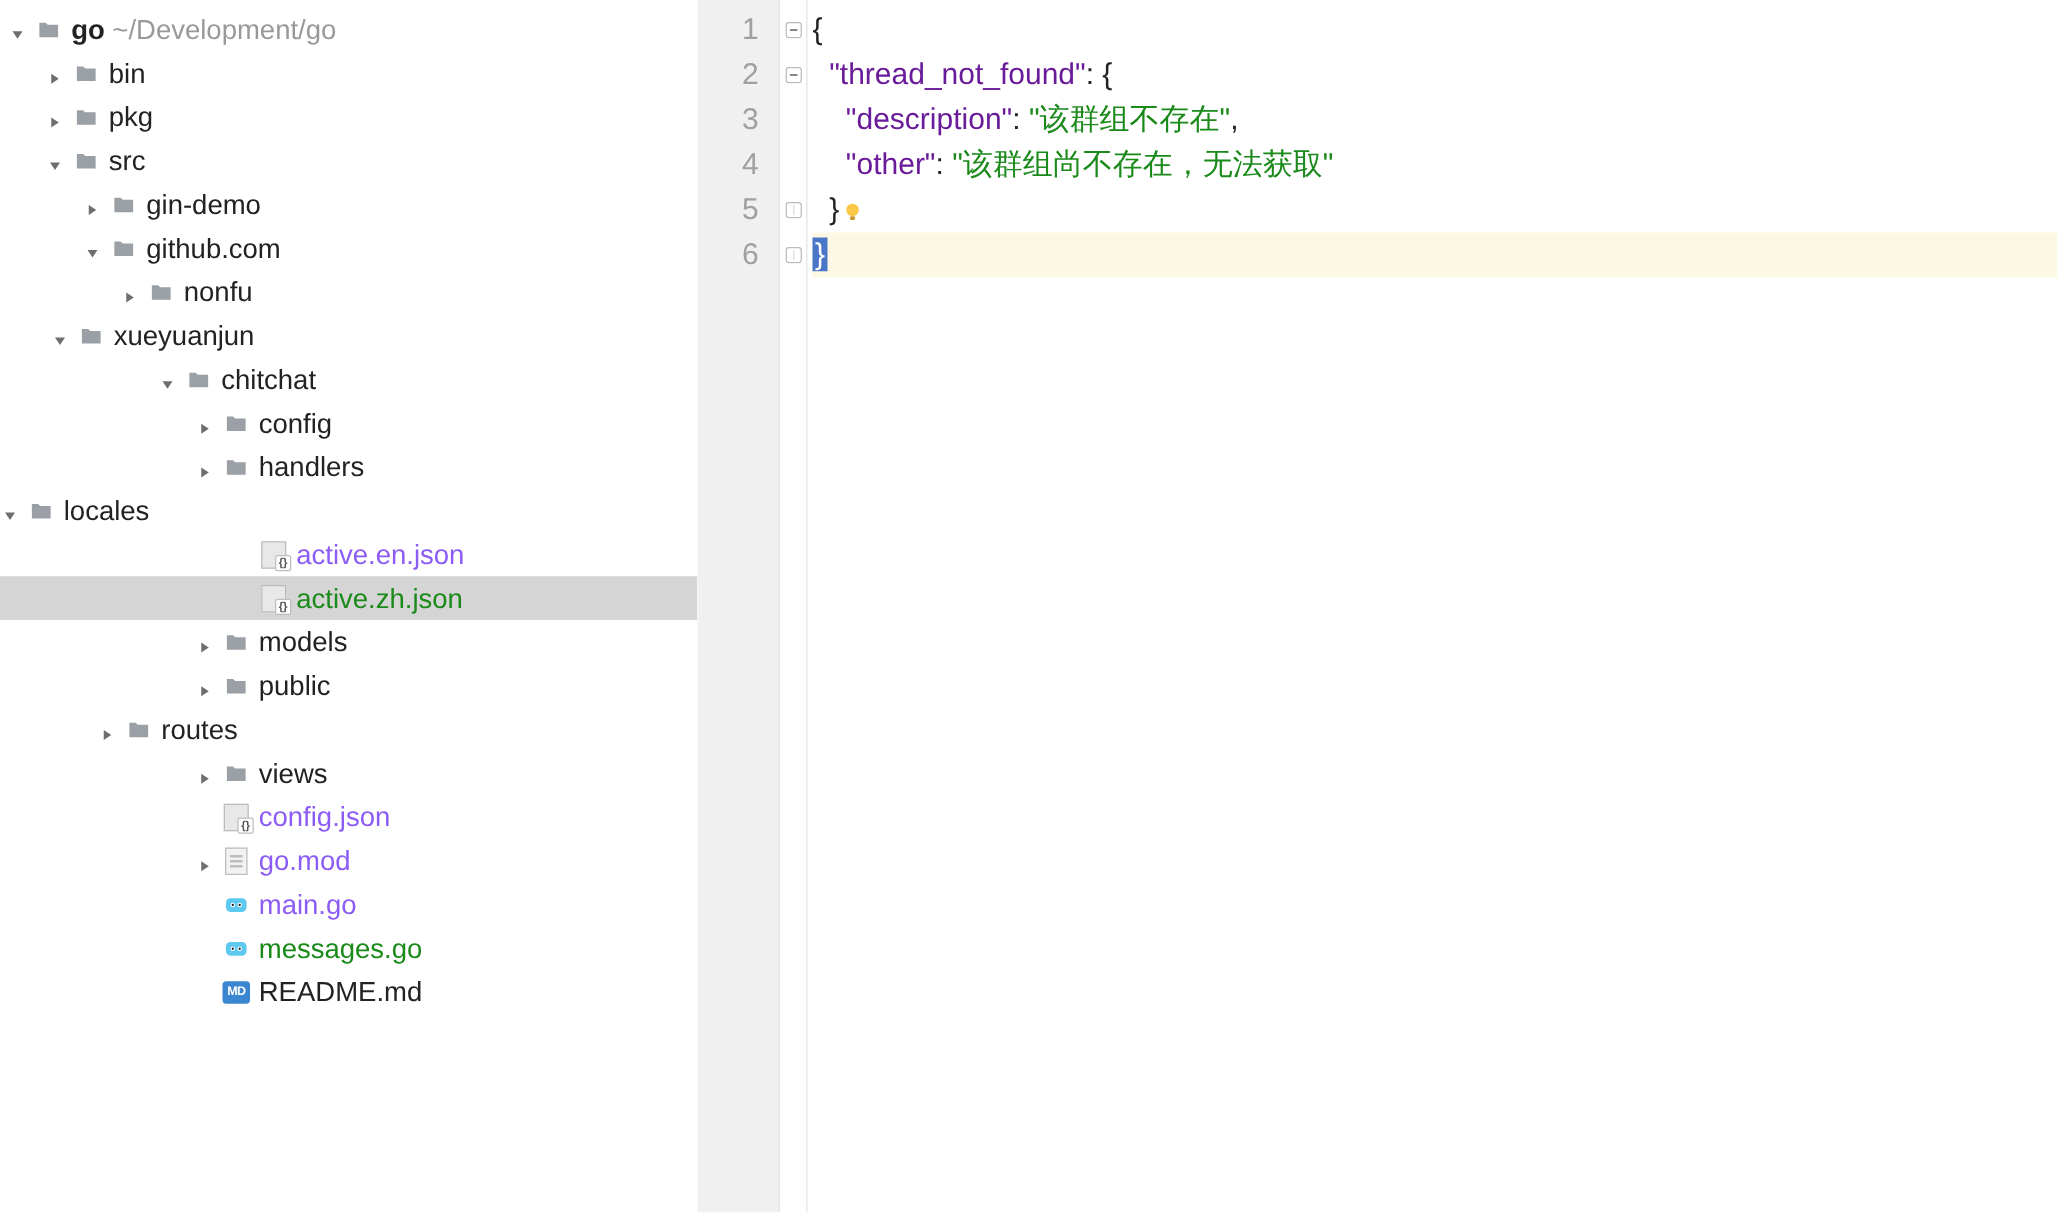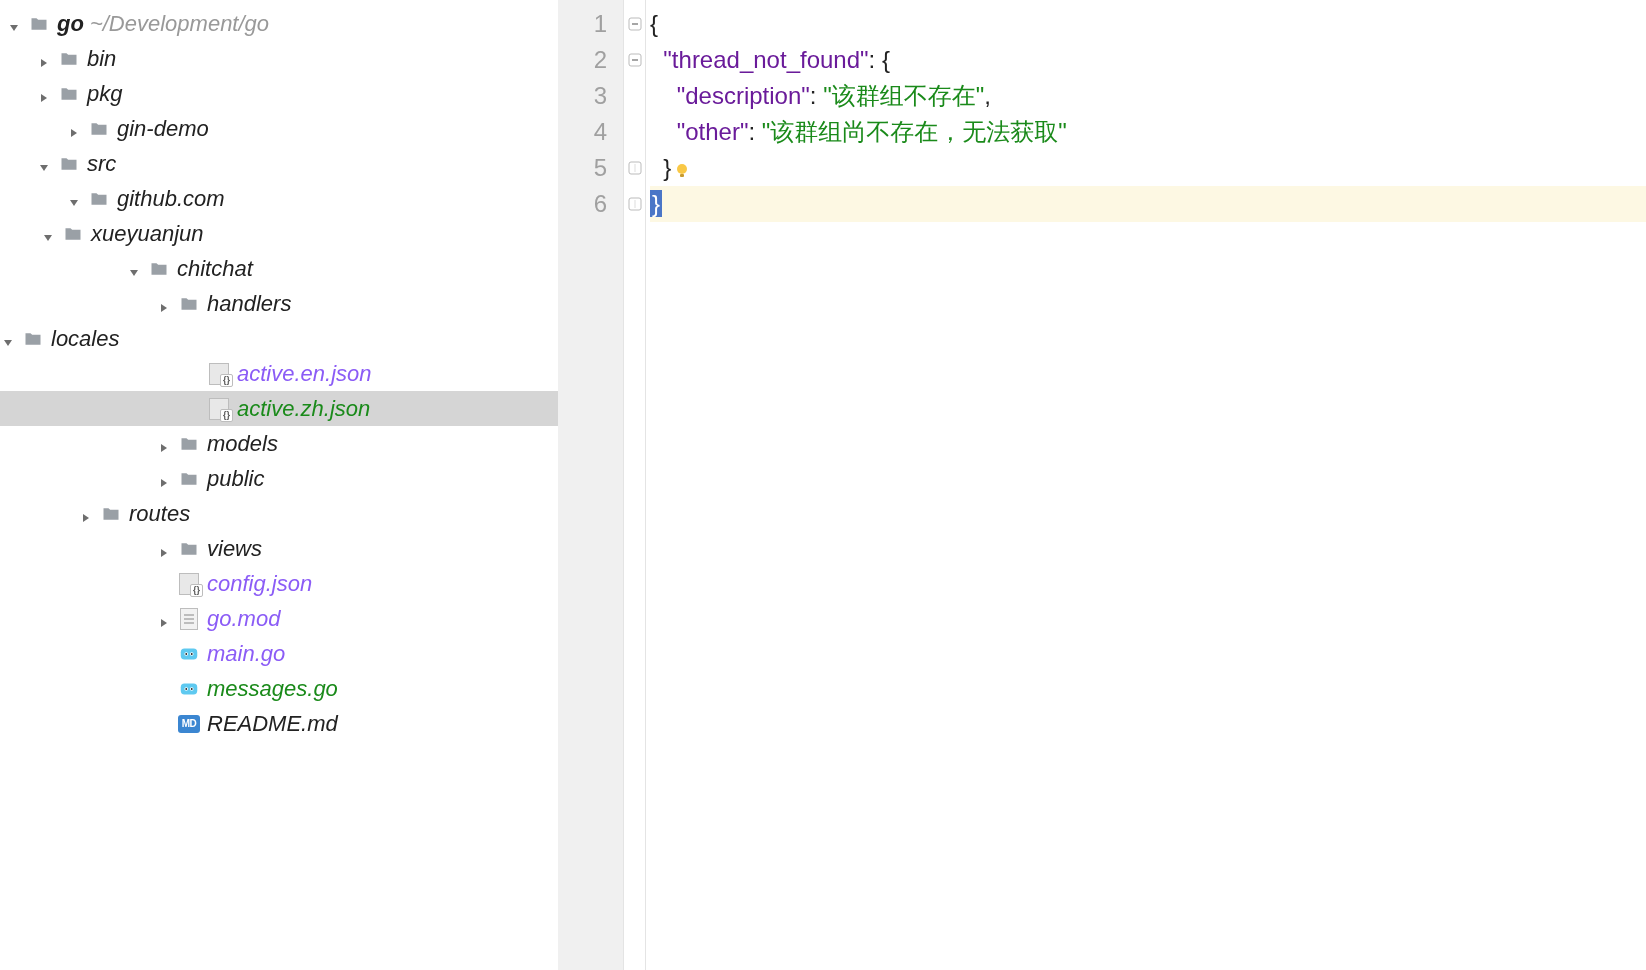--- a/index.html
+++ b/index.html
@@ -16,21 +16,21 @@
     .fico.dir svg { width:22px; height:20px; fill:#9aa0a6; }
     .fico.json { position:relative; width:22px; height:22px; }
     .fico.json .page { width:20px; height:22px; background:#e8e8e8; border:1px solid #bdbdbd; }
     .fico.json .br { position:absolute; bottom:-2px; right:-3px; width:13px; height:13px; border-radius:2px; background:#fff; border:1px solid #bdbdbd; font-size:9px; font-weight:bold; display:flex; align-items:center; justify-content:center; color:#555;}
     .fico.gof svg { width:22px; height:22px; }
     .fico.mod { width:22px; height:22px; display:flex; align-items:center; justify-content:center; }
     .fico.mod .page { width:18px; height:22px; background:#f2f2f2; border:1px solid #bdbdbd; position:relative; }
     .fico.mod .page::before { content:""; position:absolute; top:5px; left:3px; right:3px; height:2px; background:#bdbdbd; box-shadow:0 4px 0 #bdbdbd,0 8px 0 #bdbdbd; }
     .fico.md { width:22px; height:22px; }
     .fico.md .badge { width:22px; height:18px; background:#3b86d1; border-radius:3px; color:#fff; font-size:10px; font-weight:bold; display:flex; align-items:center; justify-content:center; letter-spacing:-0.5px;}
-    .lbl { color:#222;font-style:italic; }
+    .lbl { color:#222; }
     .lbl.bold { font-weight:700; }
     .lbl.path { color:#999; font-weight:400; margin-left:6px; }
     .lbl.brown { color:#8b5cf6; }
     .lbl.green { color:#1a8a1a; }
 
     
     .editor { flex:1; display:flex; background:#fff; font-family:"JetBrains Mono",Menlo,Consolas,monospace; }
     .gutter { width:66px; background:#f0f0f0; text-align:right; padding:6px 16px 0 0; font-size:24px; color:#a0a0a0; line-height:36px; border-right:1px solid #e4e4e4;}
     .foldcol { width:22px; background:#fff; border-right:1px solid #e4e4e4; padding-top:6px; }
     .fold { height:36px; display:flex; align-items:center; justify-content:center; }
@@ -80,56 +80,67 @@
           <path d="M5 4l6 4-6 4z"></path>
         </svg></span>
     <span class="fico dir">
         <svg viewBox="0 0 24 24">
           <path d="M3 5h6l2 2h10v12H3z"></path>
         </svg>
       </span>
     <span class="lbl">pkg</span>
   </div>
 
+  <div class="node" style="padding-left:36px">
+    <span class="arrow"><svg viewBox="0 0 16 16">
+          <path d="M4 5l4 6 4-6z"></path>
+        </svg></span>
+    <span class="fico dir">
+        <svg viewBox="0 0 24 24">
+          <path d="M3 5h6l2 2h10v12H3z"></path>
+        </svg>
+      </span>
+    <span class="lbl">src</span>
+  </div>
+
   <div class="node" style="padding-left:66px">
     <span class="arrow"><svg viewBox="0 0 16 16">
           <path d="M5 4l6 4-6 4z"></path>
         </svg></span>
     <span class="fico dir">
         <svg viewBox="0 0 24 24">
           <path d="M3 5h6l2 2h10v12H3z"></path>
         </svg>
       </span>
     <span class="lbl">gin-demo</span>
   </div>
 
-  <div class="node" style="padding-left:36px">
-    <span class="arrow"><svg viewBox="0 0 16 16">
-          <path d="M4 5l4 6 4-6z"></path>
-        </svg></span>
-    <span class="fico dir">
-        <svg viewBox="0 0 24 24">
-          <path d="M3 5h6l2 2h10v12H3z"></path>
-        </svg>
-      </span>
-    <span class="lbl">src</span>
-  </div>
-
   <div class="node" style="padding-left:66px">
     <span class="arrow"><svg viewBox="0 0 16 16">
           <path d="M4 5l4 6 4-6z"></path>
         </svg></span>
     <span class="fico dir">
         <svg viewBox="0 0 24 24">
           <path d="M3 5h6l2 2h10v12H3z"></path>
         </svg>
       </span>
     <span class="lbl">github.com</span>
   </div>
 
+  <div class="node" style="padding-left:96px">
+    <span class="arrow"><svg viewBox="0 0 16 16">
+          <path d="M5 4l6 4-6 4z"></path>
+        </svg></span>
+    <span class="fico dir">
+        <svg viewBox="0 0 24 24">
+          <path d="M3 5h6l2 2h10v12H3z"></path>
+        </svg>
+      </span>
+    <span class="lbl">nonfu</span>
+  </div>
 
   <div class="node" style="padding-left:40px">
     <span class="arrow"><svg viewBox="0 0 16 16">
           <path d="M4 5l4 6 4-6z"></path>
         </svg></span>
     <span class="fico dir">
         <svg viewBox="0 0 24 24">
           <path d="M3 5h6l2 2h10v12H3z"></path>
         </svg>
       </span>
@@ -141,20 +152,31 @@
           <path d="M4 5l4 6 4-6z"></path>
         </svg></span>
     <span class="fico dir">
         <svg viewBox="0 0 24 24">
           <path d="M3 5h6l2 2h10v12H3z"></path>
         </svg>
       </span>
     <span class="lbl">chitchat</span>
   </div>
 
+  <div class="node" style="padding-left:156px">
+    <span class="arrow"><svg viewBox="0 0 16 16">
+          <path d="M5 4l6 4-6 4z"></path>
+        </svg></span>
+    <span class="fico dir">
+        <svg viewBox="0 0 24 24">
+          <path d="M3 5h6l2 2h10v12H3z"></path>
+        </svg>
+      </span>
+    <span class="lbl">config</span>
+  </div>
 
   <div class="node" style="padding-left:156px">
     <span class="arrow"><svg viewBox="0 0 16 16">
           <path d="M5 4l6 4-6 4z"></path>
         </svg></span>
     <span class="fico dir">
         <svg viewBox="0 0 24 24">
           <path d="M3 5h6l2 2h10v12H3z"></path>
         </svg>
       </span>

